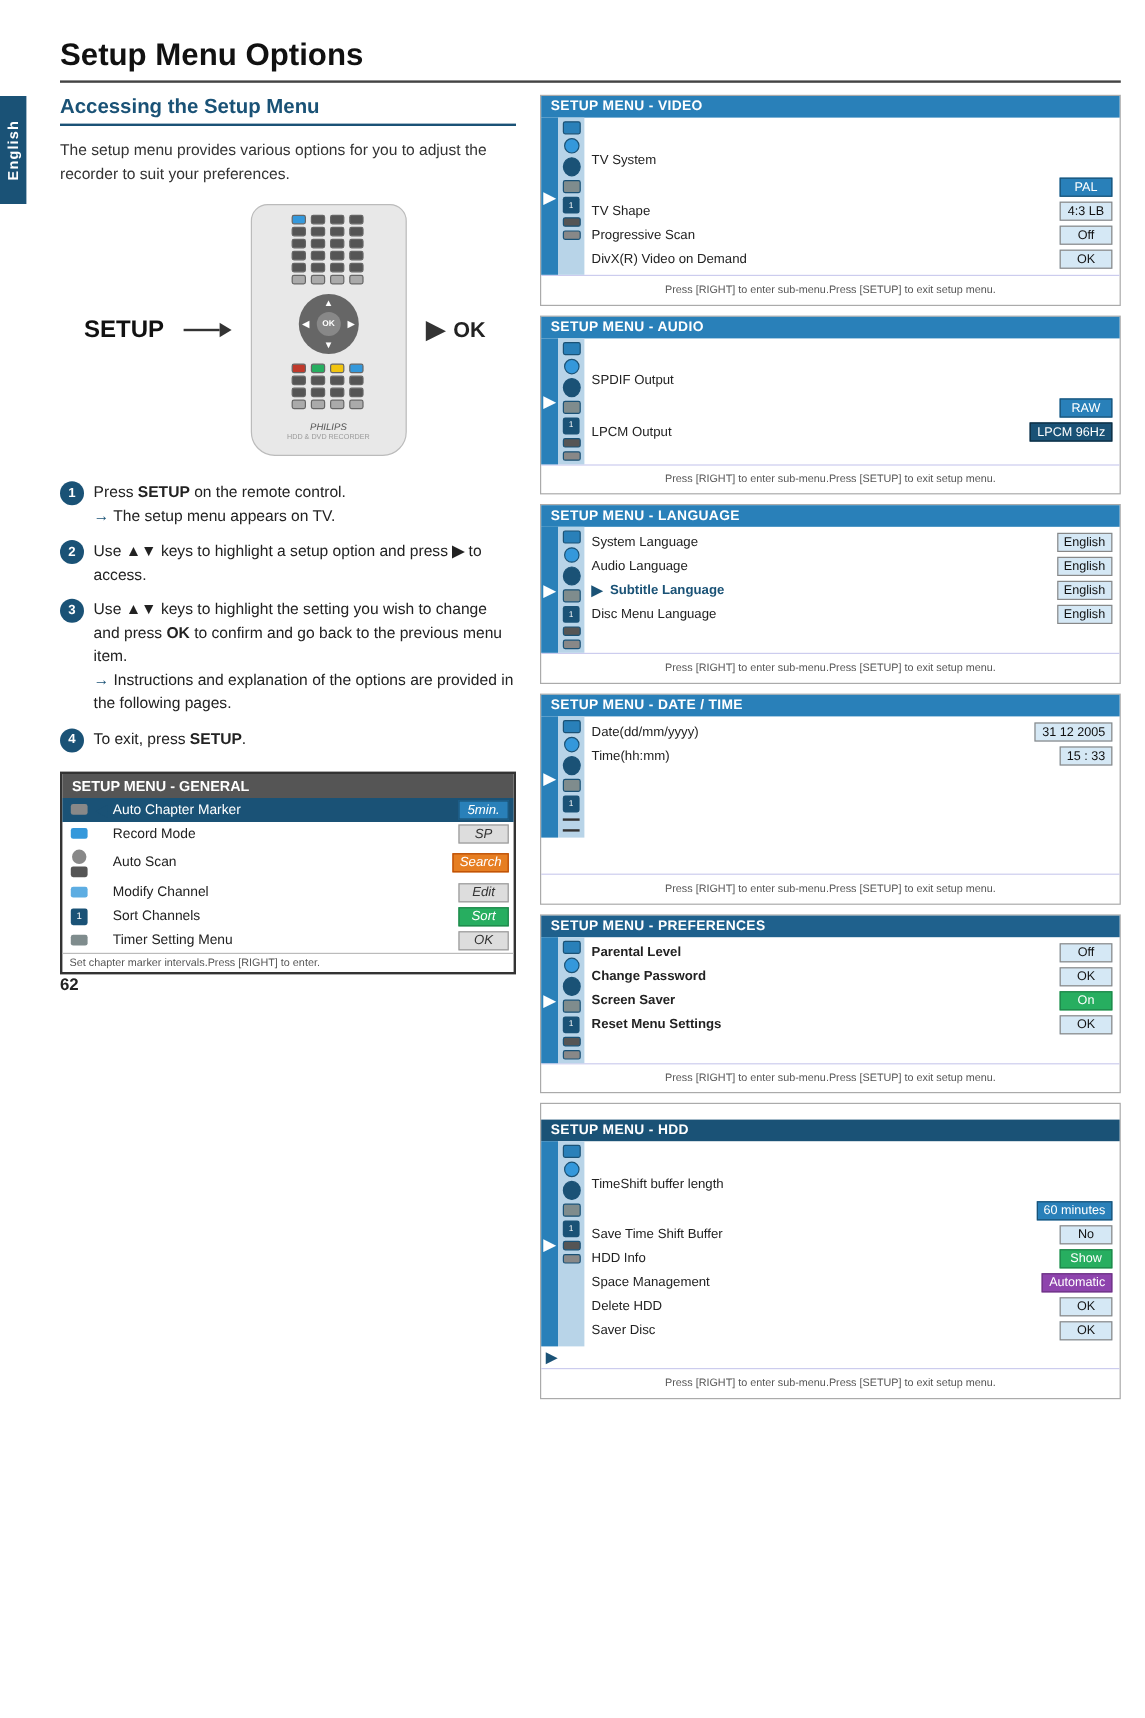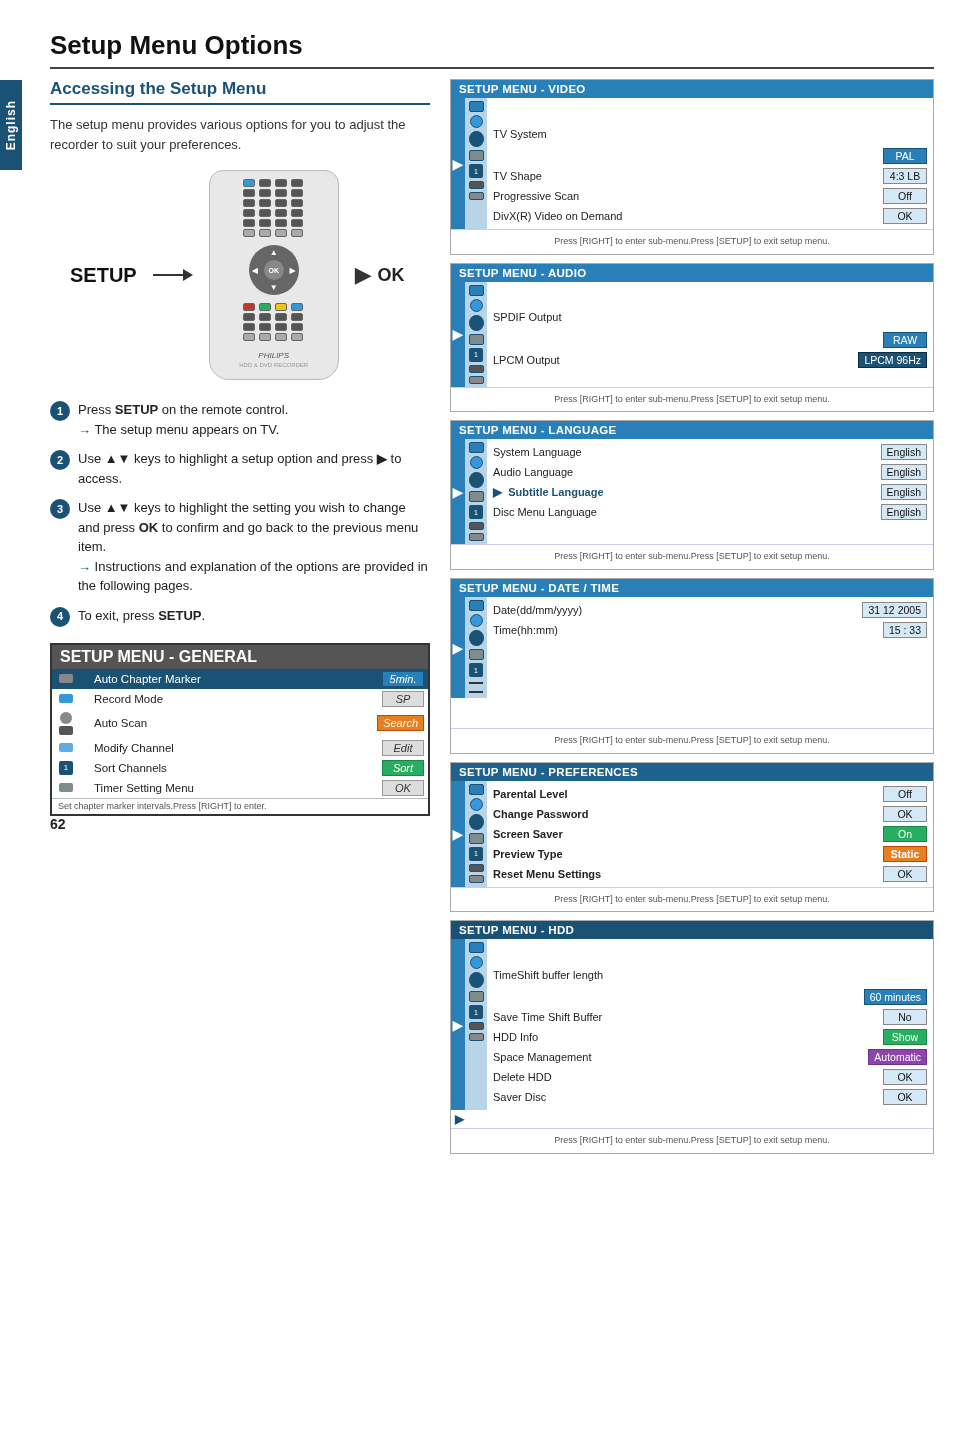--- a/index.html
+++ b/index.html
@@ -216,21 +216,21 @@
       border: 2px solid #333;
       margin-top: 10px;
       font-size: 11.5px;
     }
 
     .general-header {
       background: #555;
       color: #fff;
       font-weight: bold;
       padding: 3px 8px;
-      font-size: 16px;
+      font-size: 12px;
     }
 
     .general-row {
       display: flex;
       align-items: center;
       padding: 2px 4px;
       gap: 4px;
     }
 
     .general-icon-col {
@@ -728,34 +728,30 @@
             </div>
             <div class="sm-row">
               <span class="sm-label bold-lbl">Change Password</span>
               <span class="sm-val v-grey">OK</span>
             </div>
             <div class="sm-row">
               <span class="sm-label bold-lbl">Screen Saver</span>
               <span class="sm-val v-green">On</span>
             </div>
             <div class="sm-row">
-              <span class="sm-label bold-lbl">Preview Type</span>
-              <span class="sm-val v-static">Static</span>
-            </div>
-            <div class="sm-row">
               <span class="sm-label bold-lbl">Reset Menu Settings</span>
               <span class="sm-val v-grey">OK</span>
             </div>
           </div>
         </div>
         <div class="sm-footer">Press [RIGHT] to enter sub-menu.Press [SETUP] to exit setup menu.</div>
       </div>
 
       <div class="sm-panel">
-        <div class="sm-header" style="background:#1a5276;">SETUP MENU - HDD</div>
+        <div class="sm-header" style="background:#1a5276;margin-top:13px;">SETUP MENU - HDD</div>
         <div class="sm-body">
           <div class="panel-left-pointer">▶</div>
           <div class="sm-icons">
             <div class="sm-icon" style="background:#2980b9;"></div>
             <div class="sm-icon circle" style="background:#3498db;"></div>
             <div class="sm-icon tall" style="background:#1a5276;border-radius:50%;"></div>
             <div class="sm-icon" style="background:#7f8c8d;"></div>
             <div style="width:14px;height:14px;background:#1a5276;border-radius:2px;display:flex;align-items:center;justify-content:center;color:#fff;font-size:7px;">1</div>
             <div class="sm-icon" style="background:#555;height:8px;"></div>
             <div class="sm-icon" style="background:#888;height:8px;width:15px;"></div>

